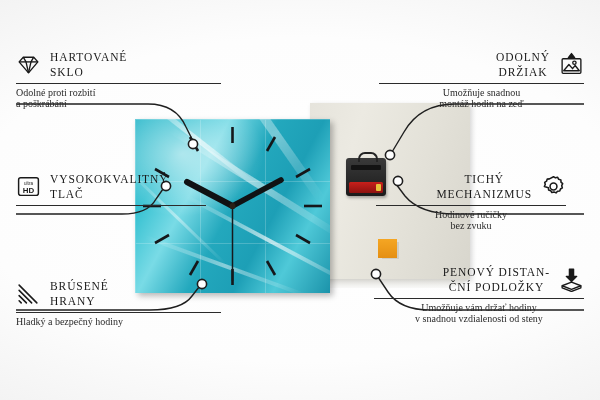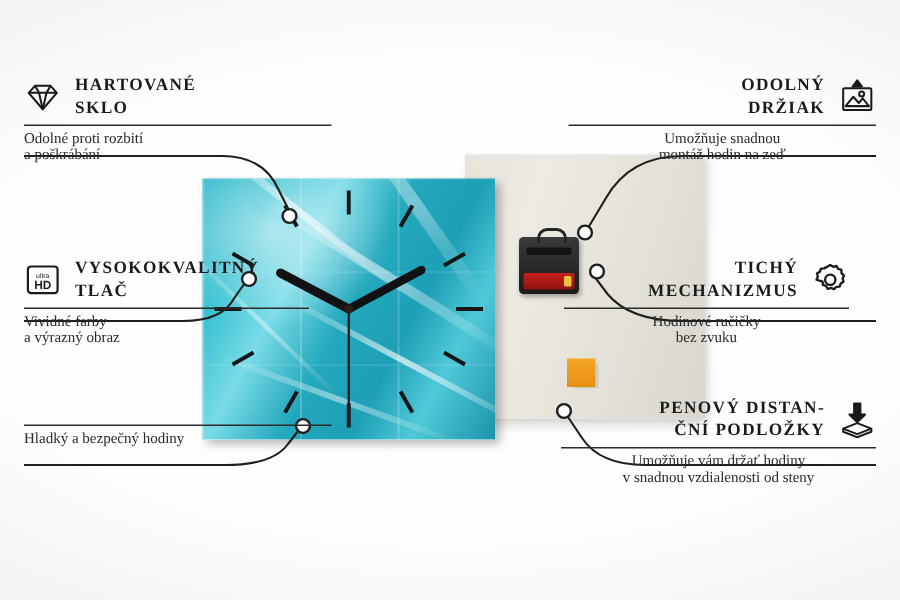--- a/index.html
+++ b/index.html
@@ -16,29 +16,29 @@
   }
   
   #wires{position:absolute;left:0;top:0;width:600px;height:400px;}
 
   
   .feat{position:absolute;}
   .feat .head{display:flex;align-items:center;gap:9px;}
   .feat.right .head{flex-direction:row-reverse;}
   .feat .titles{
     font-family:"Liberation Serif",serif;
-    font-weight:700;
+    font-weight:400;
     font-size:11.5px;
     letter-spacing:.9px;
     line-height:14.5px;
     color:#1a1a1a;
     text-transform:uppercase;
     white-space:pre-line;
   }
-  .feat.right .titles{text-align:right;}
+  .feat.right .titles{text-align:center;}
   .feat .rule{
     height:0;border-top:1.2px solid #2b2b2b;
     margin-top:4px;
   }
   .feat .desc{
     font-family:"Liberation Serif",serif;
     font-size:10px;
     line-height:11.2px;
     color:#2a2a2a;
     margin-top:3px;
@@ -219,25 +219,35 @@
         <svg viewBox="0 0 24 24">
           <rect x="2.5" y="3.5" width="19" height="17" rx="2" fill="none" stroke="#1a1a1a" stroke-width="1.4"></rect>
           <text x="12" y="11" font-family="Liberation Sans, sans-serif" font-size="4.4" text-anchor="middle" fill="#1a1a1a">ultra</text>
           <text x="12" y="18" font-family="Liberation Sans, sans-serif" font-size="7.6" font-weight="bold" text-anchor="middle" fill="#1a1a1a">HD</text>
         </svg>
       </span>
       <div class="titles">VYSOKOKVALITNÝ
 TLAČ</div>
     </div>
     <div class="rule"></div>
-    <div class="desc">Vividné farby
-a výrazný obraz</div>
   </div>
 
   <div class="feat left" id="f-edge">
+    <div class="head">
+      <span class="icon">
+        <svg viewBox="0 0 24 24" stroke="#1a1a1a" stroke-width="1.5" stroke-linecap="round">
+          <line x1="3" y1="4" x2="20" y2="21"></line>
+          <line x1="3" y1="9" x2="15" y2="21"></line>
+          <line x1="3" y1="14" x2="10" y2="21"></line>
+          <line x1="3" y1="19" x2="5" y2="21"></line>
+        </svg>
+      </span>
+      <div class="titles">BRÚSENÉ
+HRANY</div>
+    </div>
     <div class="rule"></div>
     <div class="desc">Hladký a bezpečný hodiny</div>
   </div>
 
   <div class="feat right" id="f-holder">
     <div class="head">
       <span class="icon">
         <svg viewBox="0 0 24 24" fill="none" stroke="#1a1a1a" stroke-width="1.3" stroke-linejoin="round">
           <path d="M12 1.5 L15 5.5 H9 Z" fill="#1a1a1a"></path>
           <rect x="3" y="6.5" width="18" height="14" rx="1"></rect>

